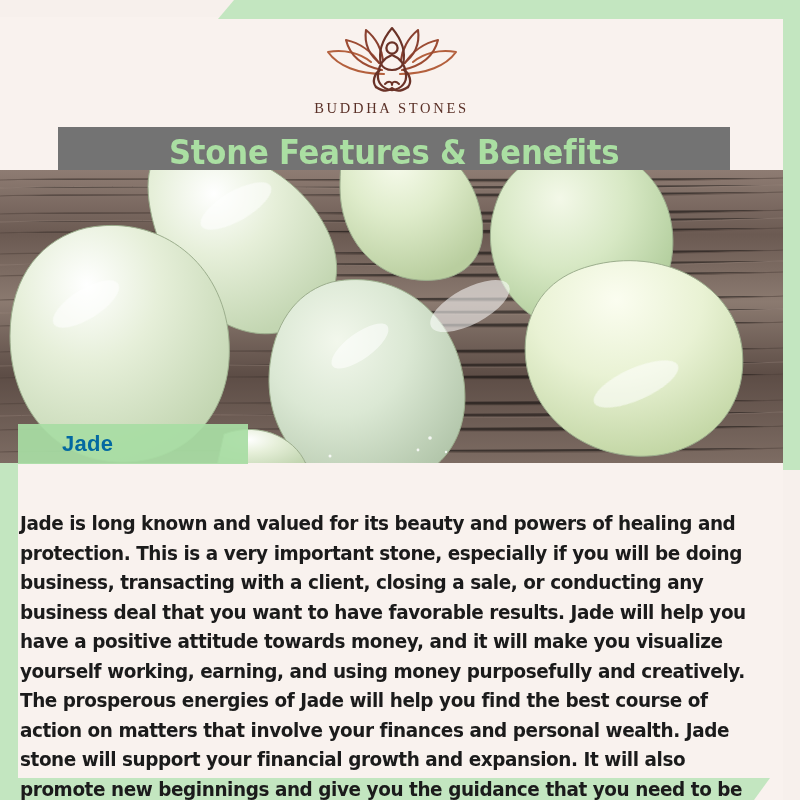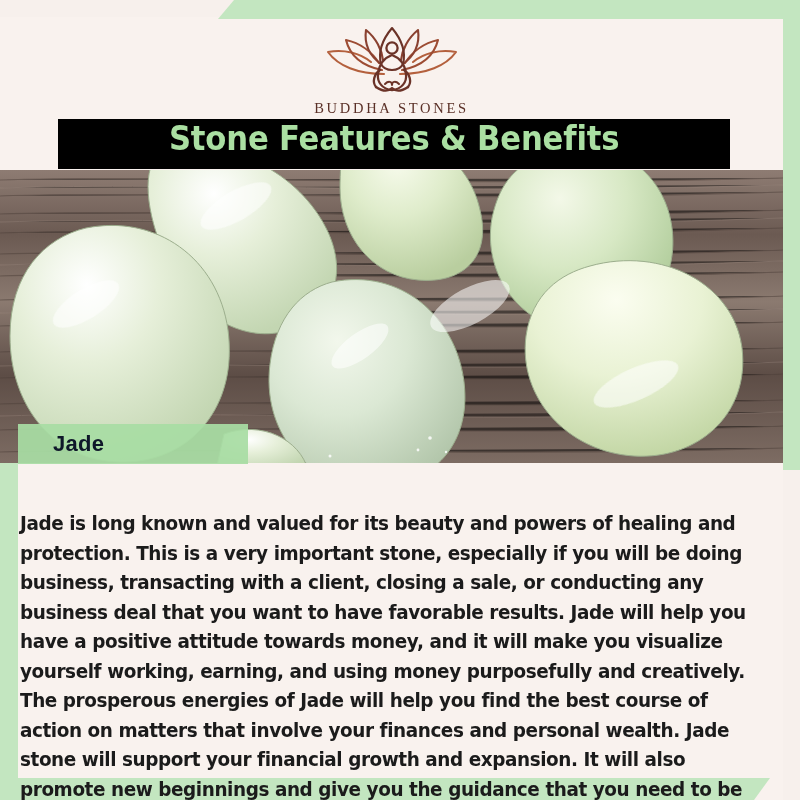--- a/index.html
+++ b/index.html
@@ -84,26 +84,27 @@
     font-family: "Liberation Serif", serif;
     font-size: 14.5px;
     letter-spacing: 2.7px;
     color: #5a3027;
     font-weight: 400;
   }
 
   
   .title-banner {
     position: absolute;
-    top: 119px;
+    top: 127px;
     left: 58px;
     width: 672px;
     height: 50px;
-    background: #000000;
+    background: #737373;
     display: flex;
+    align-items: center;
     justify-content: center;
   }
   .title-text {
     font-family: "DejaVu Sans", sans-serif;
     font-size: 33px;
     font-weight: 700;
     color: #aadfa2;
     letter-spacing: -0.2px;
     transform: scaleX(0.93);
   }
@@ -125,24 +126,24 @@
     position: absolute;
     top: 424px;
     left: 18px;
     width: 230px;
     height: 40px;
     background: rgba(168, 221, 164, 0.93);
     display: flex;
     align-items: center;
   }
   .stone-label-text {
-    margin-left: 35px;
+    margin-left: 44px;
     font-size: 22px;
     font-weight: 700;
-    color: #0f172a;
+    color: #0369a1;
     letter-spacing: 0.3px;
   }
 
   
   .benefits {
     position: absolute;
     top: 479px;
     left: 0;
     width: 783px;
     display: flex;

